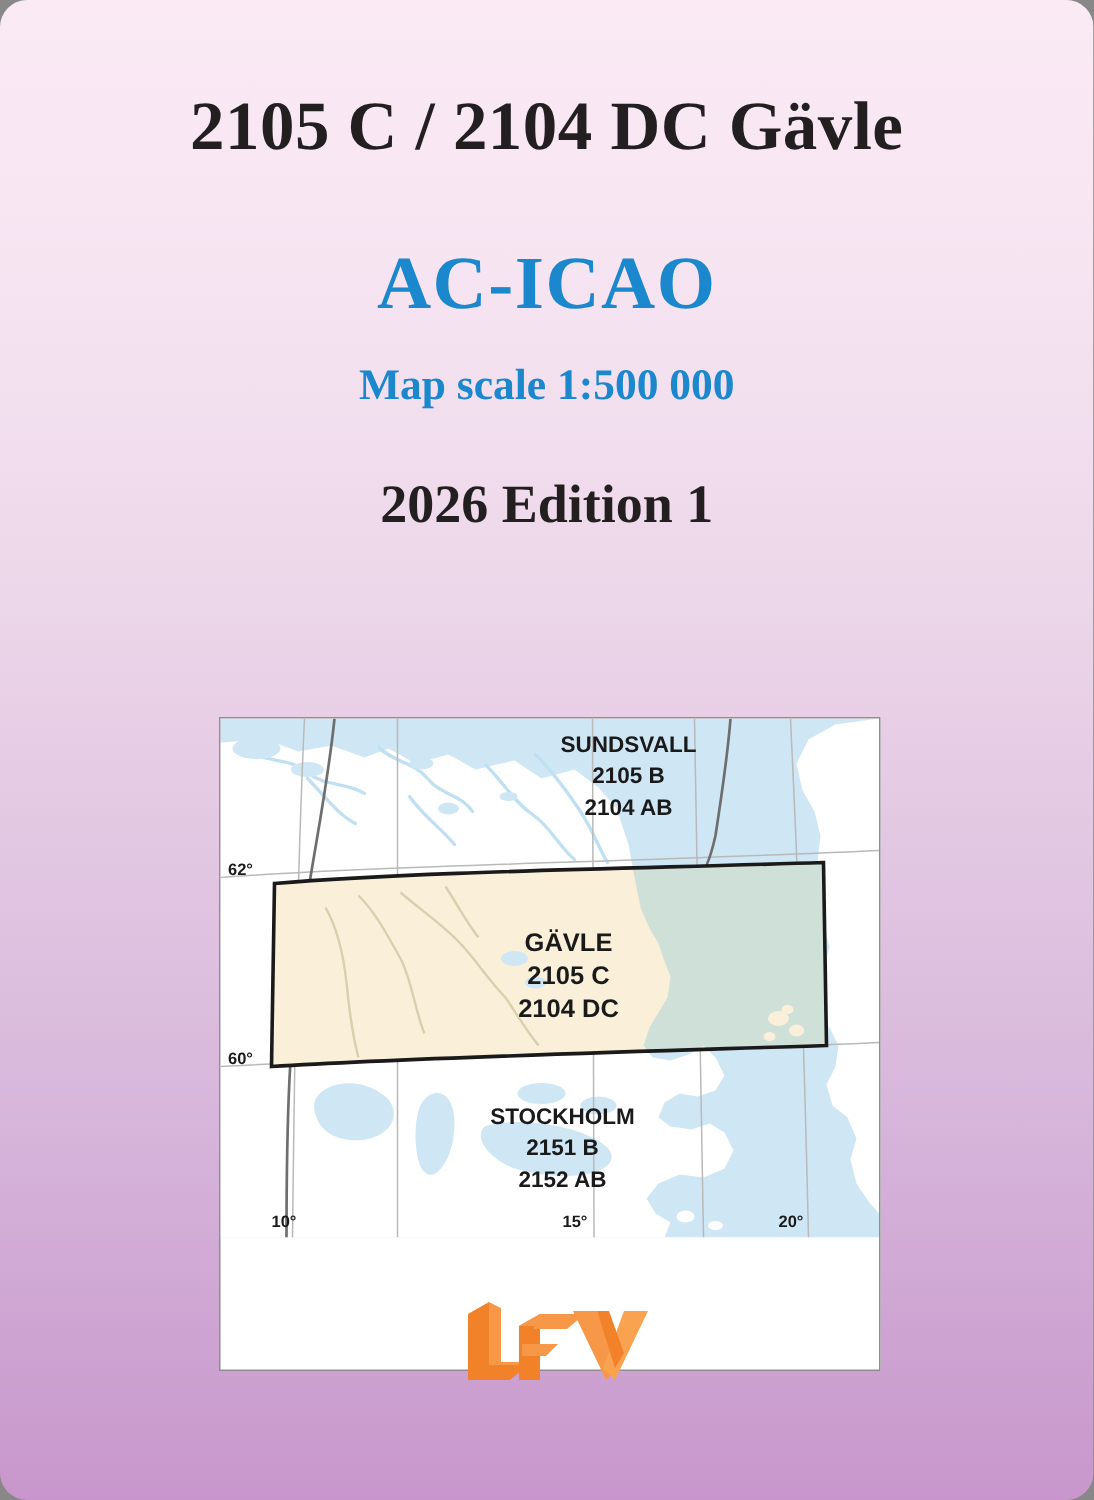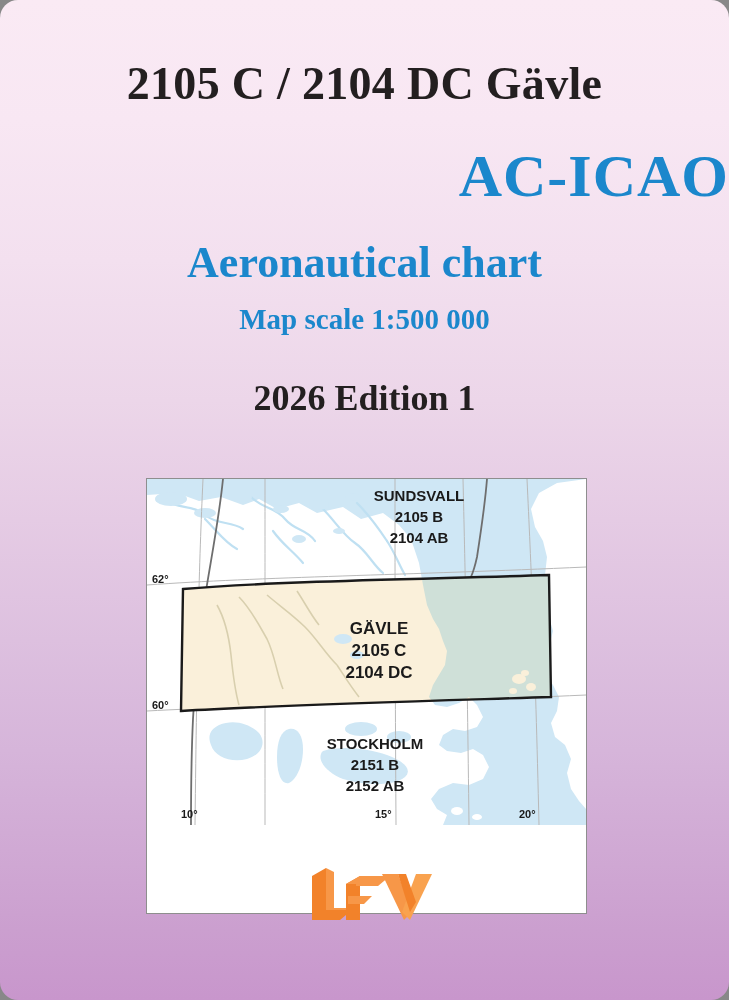--- a/index.html
+++ b/index.html
@@ -40,28 +40,27 @@
   .line-code {
     margin-top: 57px;
     font-family: "Liberation Serif", serif;
     font-weight: bold;
     font-size: 46px;
     line-height: 54px;
     color: #231f20;
     letter-spacing: 0.3px;
   }
   .line-acicao {
-    margin-top: 26px;
-    font-family: "Liberation Serif", serif;
-    font-weight: bold;
-    font-size: 60px;
+    margin-top: 38px;
+    font-family: "Liberation Serif", serif;
+    font-weight: bold;
+    font-size: 50px;
     line-height: 78px;
     color: #1b87cc;
     letter-spacing: 1px;
-    text-align: right;
   }
   .line-sub1 {
     margin-top: 22px;
     font-family: "Liberation Serif", serif;
     font-weight: bold;
     font-size: 44px;
     line-height: 52px;
     color: #1b87cc;
   }
   .line-sub2 {
@@ -117,21 +116,20 @@
   }
 </style>
 </head>
 <body>
 
 <div id="page">
 
   <div class="titles">
     <div class="line-code">2105 C / 2104 DC Gävle</div>
     <div class="line-acicao">AC-ICAO</div>
-    <div class="line-sub1">Aeronautical chart</div>
     <div class="line-sub2">Map scale 1:500 000</div>
     <div class="line-edition">2026 Edition 1</div>
   </div>
 
   <div id="map-inset">
     <svg width="439" height="346" viewBox="0 0 439 346" xmlns="http://www.w3.org/2000/svg">
 
       <rect x="0" y="0" width="439" height="346" fill="#cfe7f5"></rect>
 
       <g>

